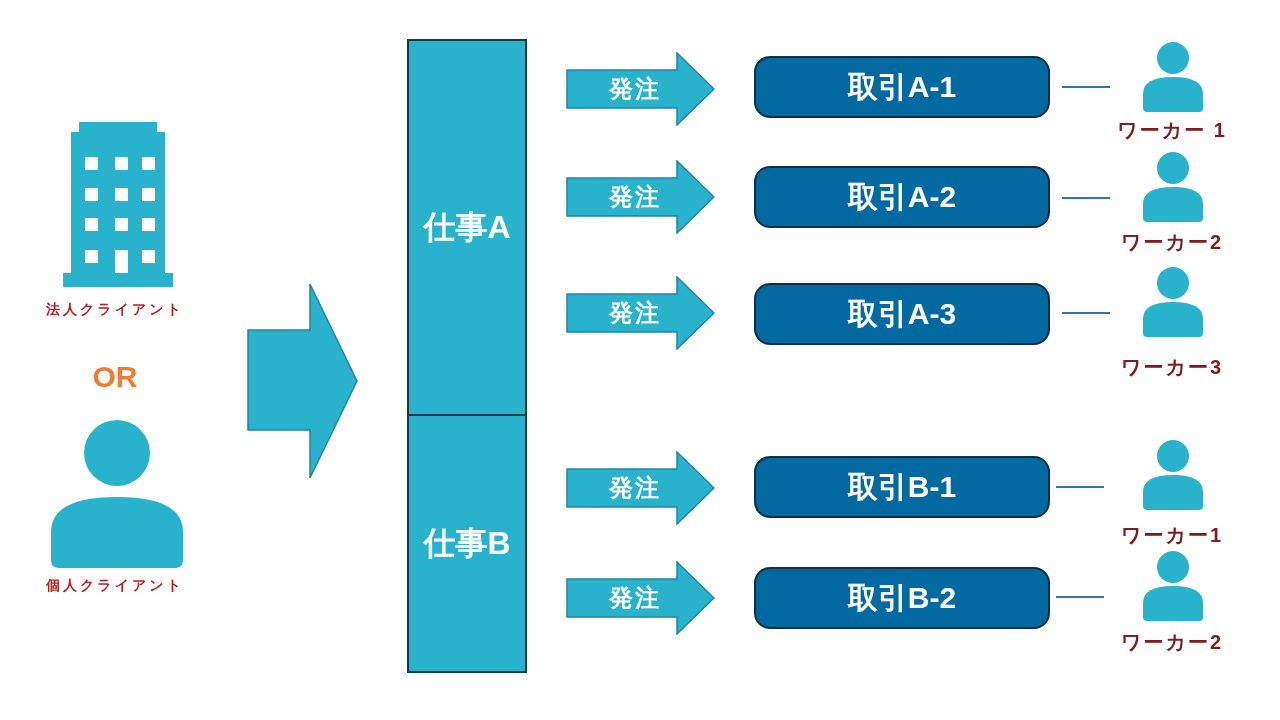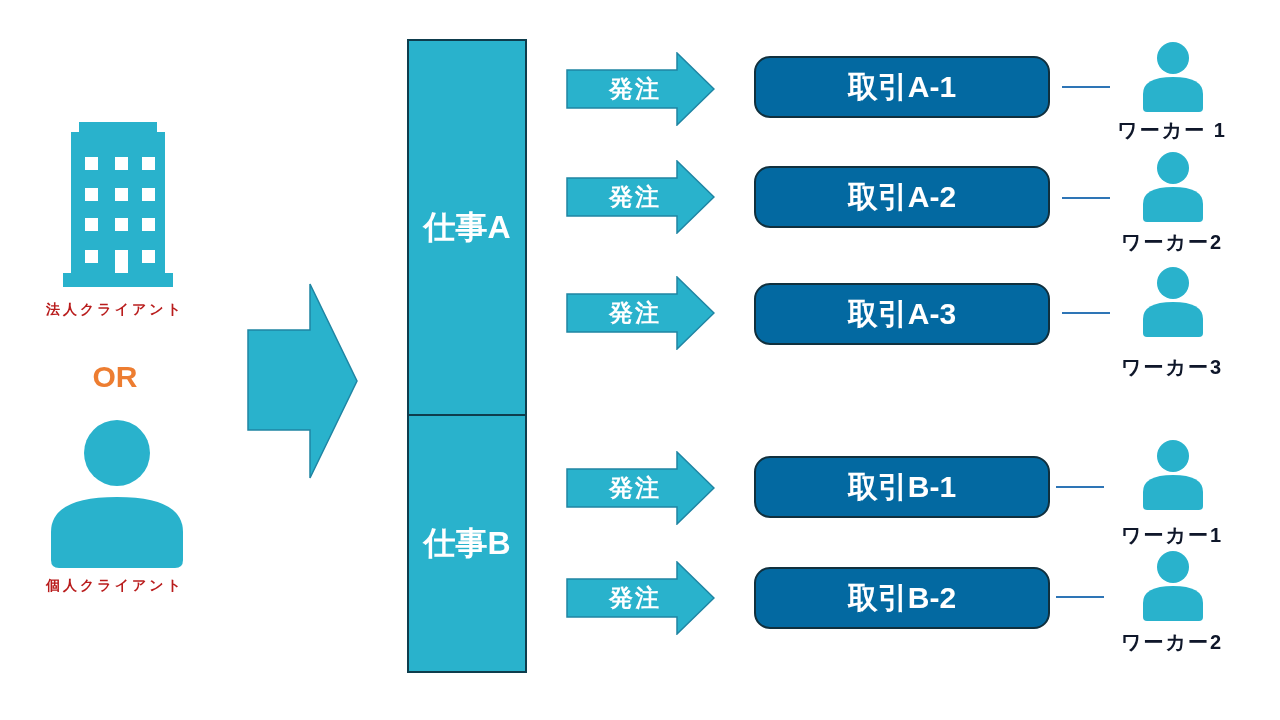--- a/index.html
+++ b/index.html
@@ -54,21 +54,21 @@
   }
   
   .connector{
     left:1062px;width:48px;height:0;
     border-top:2px solid #2E75B6;
   }
   
   .worker-icon{left:1140px;width:66px;height:70px;}
   .worker-label{
     left:1087px;width:170px;
-    color:#0f172a;font-weight:700;font-size:20px;
+    color:#7f1d1d;font-weight:700;font-size:20px;
     letter-spacing:2px;text-align:center;white-space:nowrap;
   }
 </style>
 </head>
 <body>
 
 <div id="canvas">
 
   <svg class="abs" style="left:63px;top:122px;" width="110" height="165" viewBox="0 0 110 165">
     <rect x="16" y="0" width="78" height="12" fill="#29B2CC"></rect>

